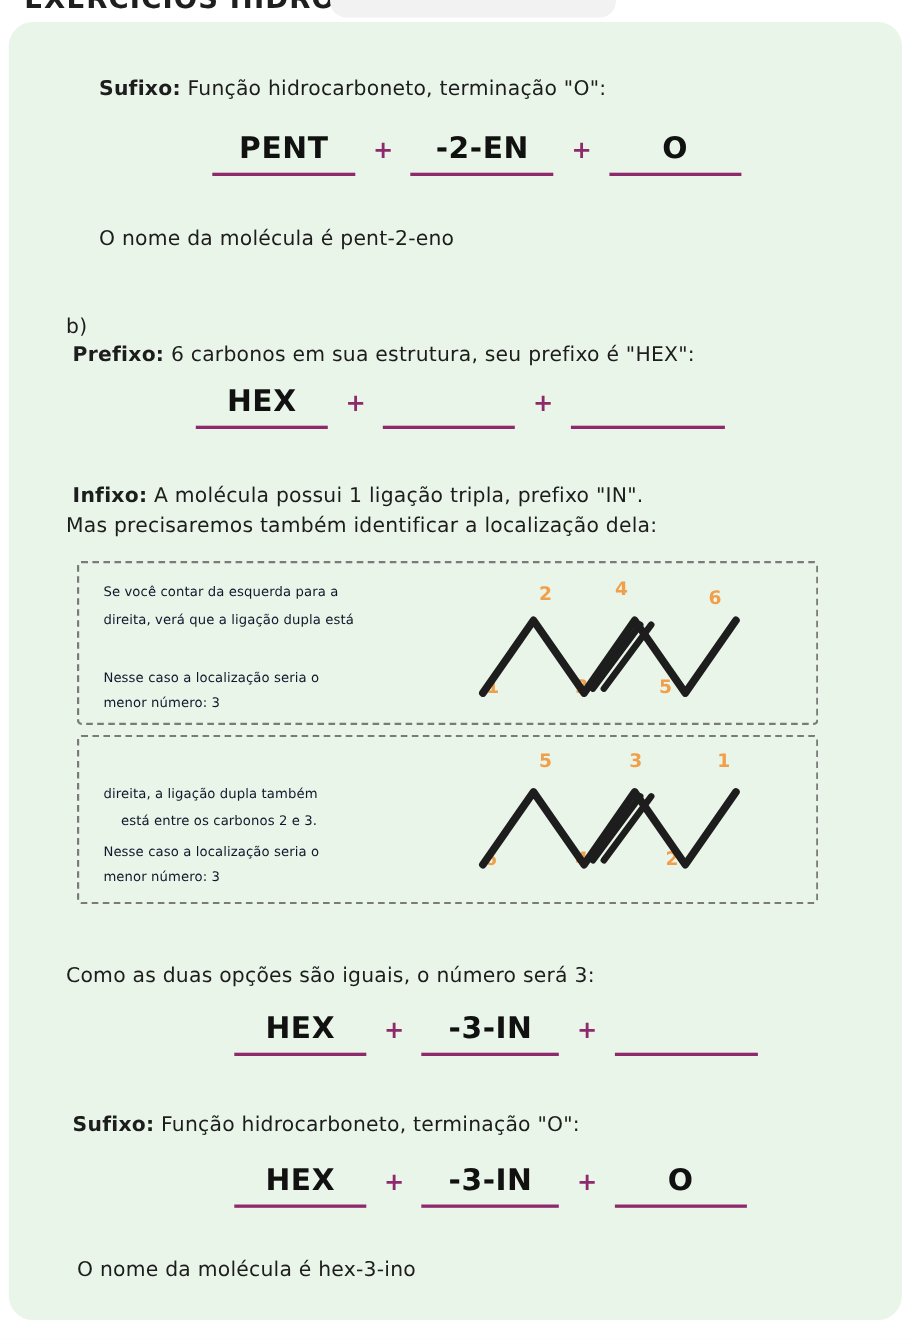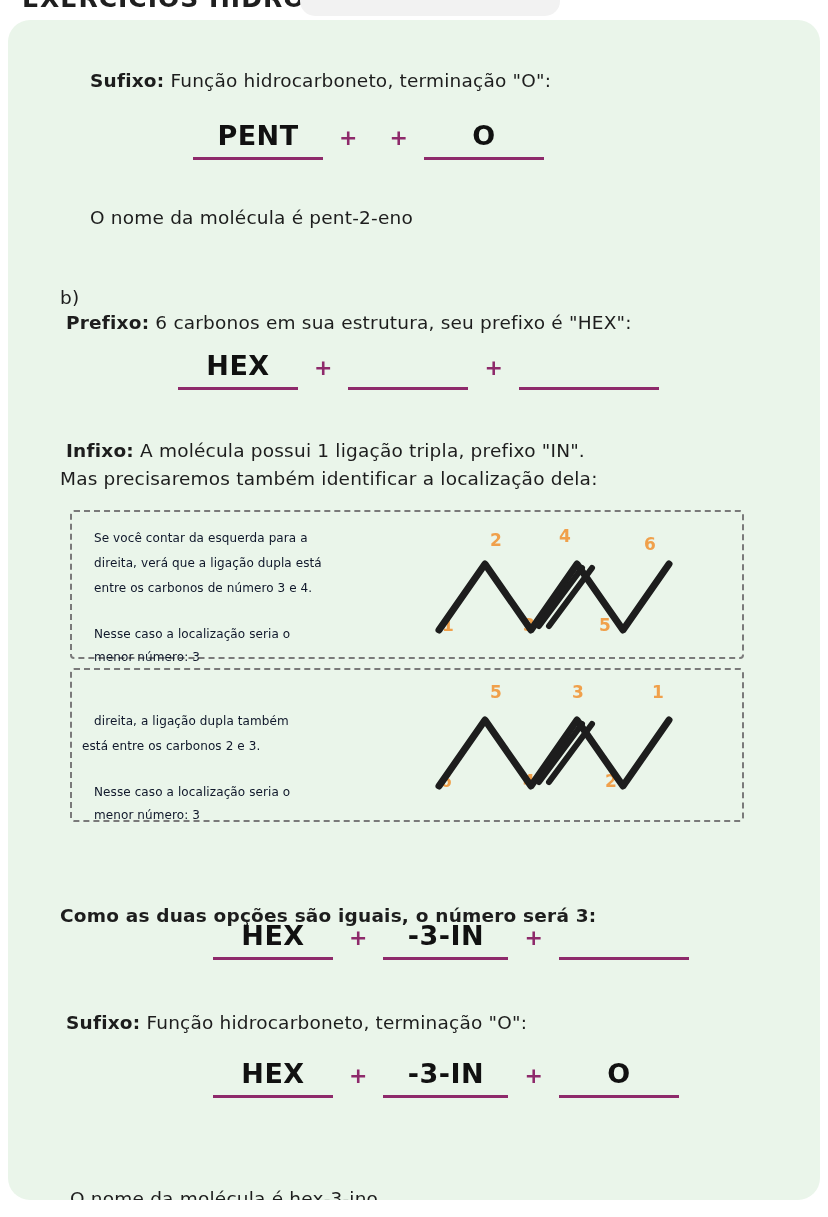--- a/index.html
+++ b/index.html
@@ -72,21 +72,20 @@
     color: #1d1d1d;
     font-size: 18.5px;
     line-height: 26px;
     letter-spacing: 0.2px;
   }
   .txt b, .bold {
     font-weight: bold;
   }
   .muted {
     color: #8c8c8c;
-    margin-top: 18px;
   }
 
   
   .formula-row {
     position: absolute;
     display: flex;
     align-items: flex-end;
   }
   .term {
     position: relative;
@@ -145,20 +144,21 @@
   <div class="card">
     <div class="card-inner">
 
       <div class="txt" style="left:82px; top:48px;">
         <span class="bold">Sufixo:</span><span> Função hidrocarboneto, terminação "O":</span>
       </div>
 
       <div class="formula-row" style="left:185px; top:100px;">
         <div class="term" style="width:130px;">PENT</div>
         <div class="plus">+</div>
+        <div class="term" style="width:130px;">-2-EN</div>
         <div class="plus">+</div>
         <div class="term" style="width:120px;">O</div>
       </div>
 
       <div class="txt" style="left:82px; top:185px;">O nome da molécula é pent-2-eno</div>
 
       <div class="txt" style="left:52px; top:265px;">b)</div>
 
       <div class="txt" style="left:58px; top:290px;">
         <span class="bold">Prefixo:</span><span> 6 carbonos em sua estrutura, seu prefixo é "HEX":</span>
@@ -173,59 +173,58 @@
       </div>
 
       <div class="txt" style="left:58px; top:418px;">
         <span class="bold">Infixo:</span><span> A molécula possui 1 ligação tripla, prefixo "IN".</span>
       </div>
       <div class="txt" style="left:52px; top:446px;">Mas precisaremos também identificar a localização dela:</div>
 
       <div class="dashed-box" style="left:62px; top:490px; width:670px; height:145px;">
         <div class="box-text" style="left:22px; top:14px;">Se você contar da esquerda para a</div>
         <div class="box-text" style="left:22px; top:39px;">direita, verá que a ligação dupla está</div>
-        <div class="box-text" style="left:22px; top:64px;">entre os carbonos de número 3 e 4.</div>
         <div class="box-text sub muted" style="left:22px; top:92px;">Nesse caso a localização seria o</div>
         <div class="box-text sub muted" style="left:22px; top:115px;">menor número: 3</div>
 
         <div class="chain-label" style="left:418px; top:18px;">2</div>
         <div class="chain-label" style="left:487px; top:14px;">4</div>
         <div class="chain-label" style="left:572px; top:22px;">6</div>
         <div class="chain-label" style="left:370px; top:103px;">1</div>
         <div class="chain-label" style="left:451px; top:103px;">3</div>
         <div class="chain-label" style="left:527px; top:103px;">5</div>
 
         <svg class="chain" style="left:355px; top:30px;" width="260" height="95" viewBox="0 0 260 95">
           <polyline points="12,88 58,22 104,88 150,22 196,88 242,22" fill="none" stroke="#1d1d1d" stroke-width="7" stroke-linecap="round" stroke-linejoin="round"></polyline>
           <line x1="112" y1="84" x2="155" y2="26" stroke="#1d1d1d" stroke-width="6" stroke-linecap="round"></line>
           <line x1="122" y1="84" x2="165" y2="26" stroke="#1d1d1d" stroke-width="6" stroke-linecap="round"></line>
         </svg>
       </div>
 
       <div class="dashed-box" style="left:62px; top:648px; width:670px; height:150px;">
         <div class="box-text" style="left:22px; top:39px;">direita, a ligação dupla também</div>
-        <div class="box-text" style="left:10px; top:64px;">está entre os carbonos 2 e 3.</div>
+        <div class="box-text" style="left:38px; top:64px;">está entre os carbonos 2 e 3.</div>
         <div class="box-text sub muted" style="left:22px; top:92px;">Nesse caso a localização seria o</div>
         <div class="box-text sub muted" style="left:22px; top:115px;">menor número: 3</div>
 
         <div class="chain-label" style="left:418px; top:12px;">5</div>
         <div class="chain-label" style="left:500px; top:12px;">3</div>
         <div class="chain-label" style="left:580px; top:12px;">1</div>
         <div class="chain-label" style="left:368px; top:101px;">6</div>
         <div class="chain-label" style="left:451px; top:101px;">4</div>
         <div class="chain-label" style="left:533px; top:101px;">2</div>
 
         <svg class="chain" style="left:355px; top:28px;" width="260" height="95" viewBox="0 0 260 95">
           <polyline points="12,88 58,22 104,88 150,22 196,88 242,22" fill="none" stroke="#1d1d1d" stroke-width="7" stroke-linecap="round" stroke-linejoin="round"></polyline>
           <line x1="112" y1="84" x2="155" y2="26" stroke="#1d1d1d" stroke-width="6" stroke-linecap="round"></line>
           <line x1="122" y1="84" x2="165" y2="26" stroke="#1d1d1d" stroke-width="6" stroke-linecap="round"></line>
         </svg>
       </div>
 
-      <div class="txt" style="left:52px; top:883px;font-weight:bold;">Como as duas opções são iguais, o número será 3:</div>
+      <div class="txt" style="left:52px; top:855px;">Como as duas opções são iguais, o número será 3:</div>
 
       <div class="formula-row" style="left:205px; top:900px;">
         <div class="term" style="width:120px;">HEX</div>
         <div class="plus">+</div>
         <div class="term" style="width:125px;">-3-IN</div>
         <div class="plus">+</div>
         <div class="term" style="width:130px;">&nbsp;</div>
       </div>
 
       <div class="txt" style="left:58px; top:990px;">
@@ -233,17 +232,17 @@
       </div>
 
       <div class="formula-row" style="left:205px; top:1038px;">
         <div class="term" style="width:120px;">HEX</div>
         <div class="plus">+</div>
         <div class="term" style="width:125px;">-3-IN</div>
         <div class="plus">+</div>
         <div class="term" style="width:120px;">O</div>
       </div>
 
-      <div class="txt" style="left:62px; top:1122px;margin-top:44px;">O nome da molécula é hex-3-ino</div>
+      <div class="txt" style="left:62px; top:1122px;">O nome da molécula é hex-3-ino</div>
 
     </div>
   </div>
 </div>
 
 </body></html>

